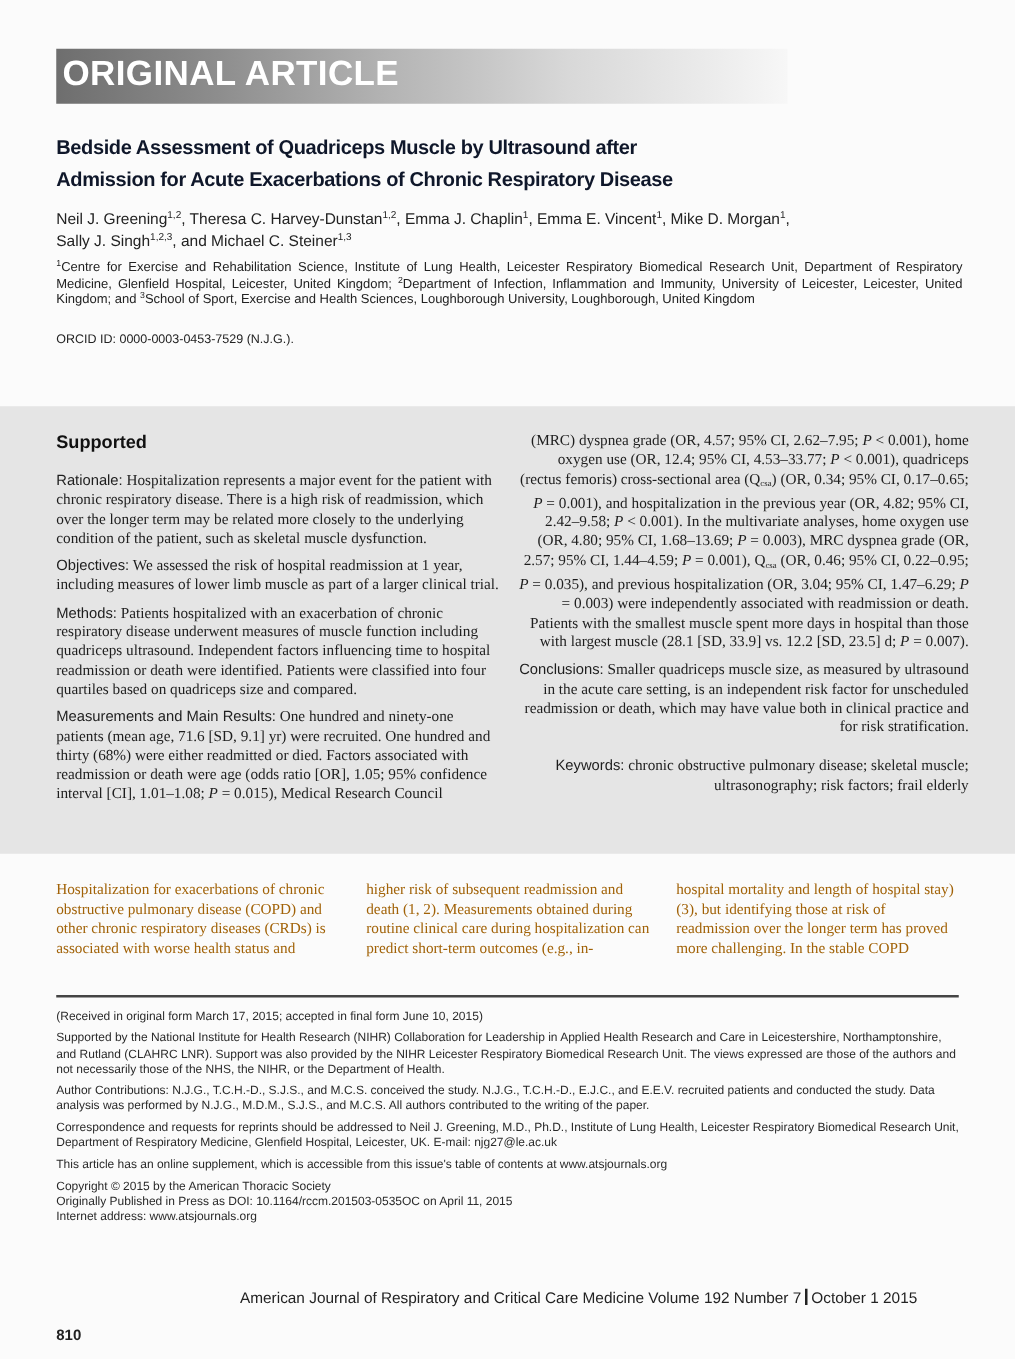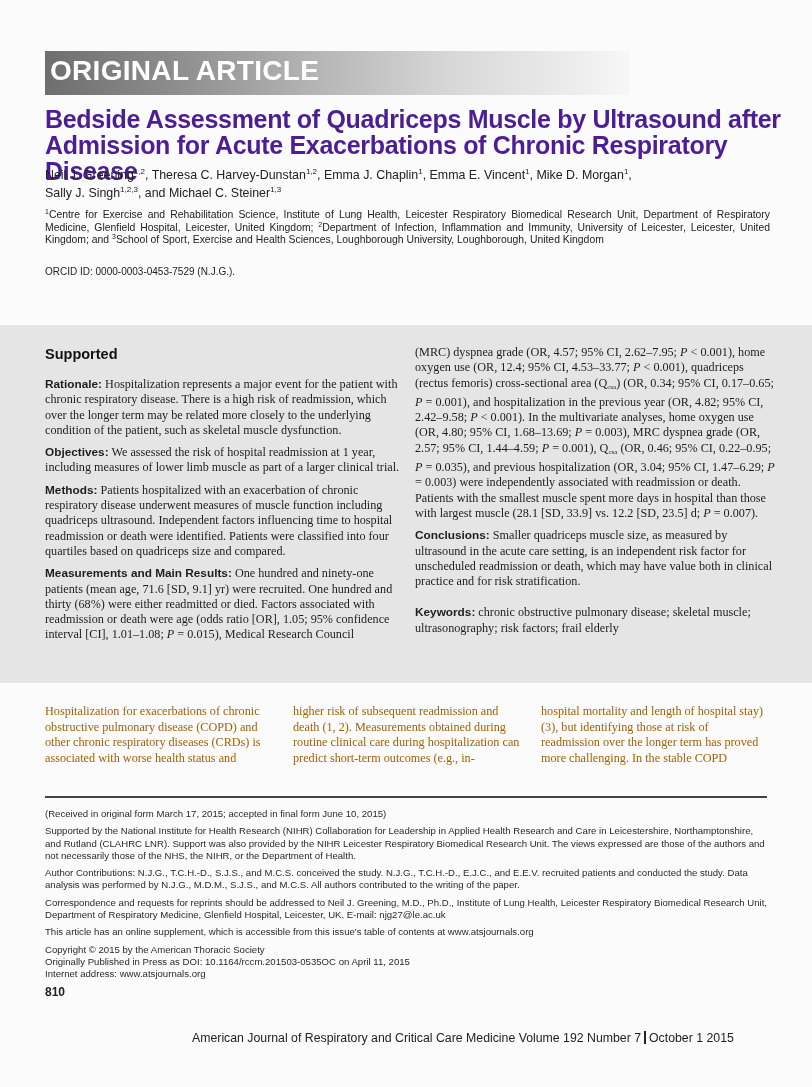--- a/index.html
+++ b/index.html
@@ -1,32 +1,32 @@
 <!DOCTYPE html>
 <html><head>
 <meta charset="utf-8">
 <style>
   * { box-sizing: border-box; margin: 0; padding: 0; }
   html, body { width: 812px; height: 1087px; background: #fbfbfb; overflow: hidden; }
   body { position: relative; color: #1a1a1a; }
 
   .banner {
-    position: absolute; left: 45px; top: 51px; width: 585px; height: 44px;
+    position: absolute; left: 45px; top: 39px; width: 585px; height: 44px;
     background: linear-gradient(to right, #6e6e6e 0%, #8d8d8d 22%, #b3b3b3 45%, #d8d8d8 70%, #ececec 90%, #f7f7f7 100%);
   }
   .banner-text {
     position: absolute; left: 5px; top: 4px;
     font-family: "Liberation Sans", sans-serif; font-weight: bold;
     font-size: 28px; color: #ffffff; letter-spacing: 0.3px;
   }
 
   .title {
     position: absolute; left: 45px; top: 106px; width: 740px;
     font-family: "Liberation Sans", sans-serif; font-weight: bold;
-    font-size: 25px; line-height: 26px; color: #4c1d95; letter-spacing: -0.3px;
+    font-size: 16px; line-height: 26px; color: #0f172a; letter-spacing: -0.3px;
   }
 
   .authors {
     position: absolute; left: 45px; top: 166px; width: 730px;
     font-family: "Liberation Sans", sans-serif; font-size: 12.4px; line-height: 18px; color: #222;
   }
   .authors sup { font-size: 8px; vertical-align: 5px; line-height: 0; }
 
   .affil {
     position: absolute; left: 45px; top: 209px; width: 725px;
@@ -46,23 +46,23 @@
   }
   .abs-heading {
     position: absolute; left: 45px; top: 346px;
     font-family: "Liberation Sans", sans-serif; font-weight: bold; font-size: 14.5px; color: #111;
   }
   .abs-col {
     position: absolute; width: 355px;
     font-family: "Liberation Serif", serif; font-size: 12.2px; line-height: 15.3px; color: #1d1d1d;
   }
   .abs-col.left { left: 45px; top: 377px; }
-  .abs-col.right { left: 415px; top: 345px; width: 360px; }
+  .abs-col.right { left: 415px; top: 345px; width: 360px; text-align: right; }
   .abs-col p { margin-bottom: 7px; }
-  .abs-label { font-family: "Liberation Sans", sans-serif; font-weight: bold; font-size: 11.8px; }
+  .abs-label { font-family: "Liberation Sans", sans-serif; font-weight: normal; font-size: 11.8px; }
   .sub { font-size: 7px; vertical-align: -2px; }
   .it { font-style: italic; }
 
   .body-cols {
     position: absolute; left: 45px; top: 704px; width: 725px;
     display: flex; gap: 20px;
     font-family: "Liberation Serif", serif; font-size: 12.2px; line-height: 15.5px; color: #a16207;
   }
   .body-cols div { width: 228px; }
 
@@ -71,21 +71,21 @@
   }
 
   .notes {
     position: absolute; left: 45px; top: 808px; width: 725px;
     font-family: "Liberation Sans", sans-serif; font-size: 9.6px; line-height: 12.3px; color: #2a2a2a;
   }
   .notes p { margin-bottom: 5px; }
   .notes .tight { margin-bottom: 0; }
 
   .footer-page {
-    position: absolute; left: 45px; top: 985px;
+    position: absolute; left: 45px; top: 1061px;
     font-family: "Liberation Sans", sans-serif; font-weight: bold; font-size: 12px; color: #222;
   }
   .footer-journal {
     position: absolute; left: 192px; top: 1031px;
     font-family: "Liberation Sans", sans-serif; font-size: 12.3px; color: #222;
   }
   .footer-sep { display: inline-block; width: 2px; height: 13px; background: #222; vertical-align: -2px; margin: 0 3px; }
 </style>
 </head>
 <body>

